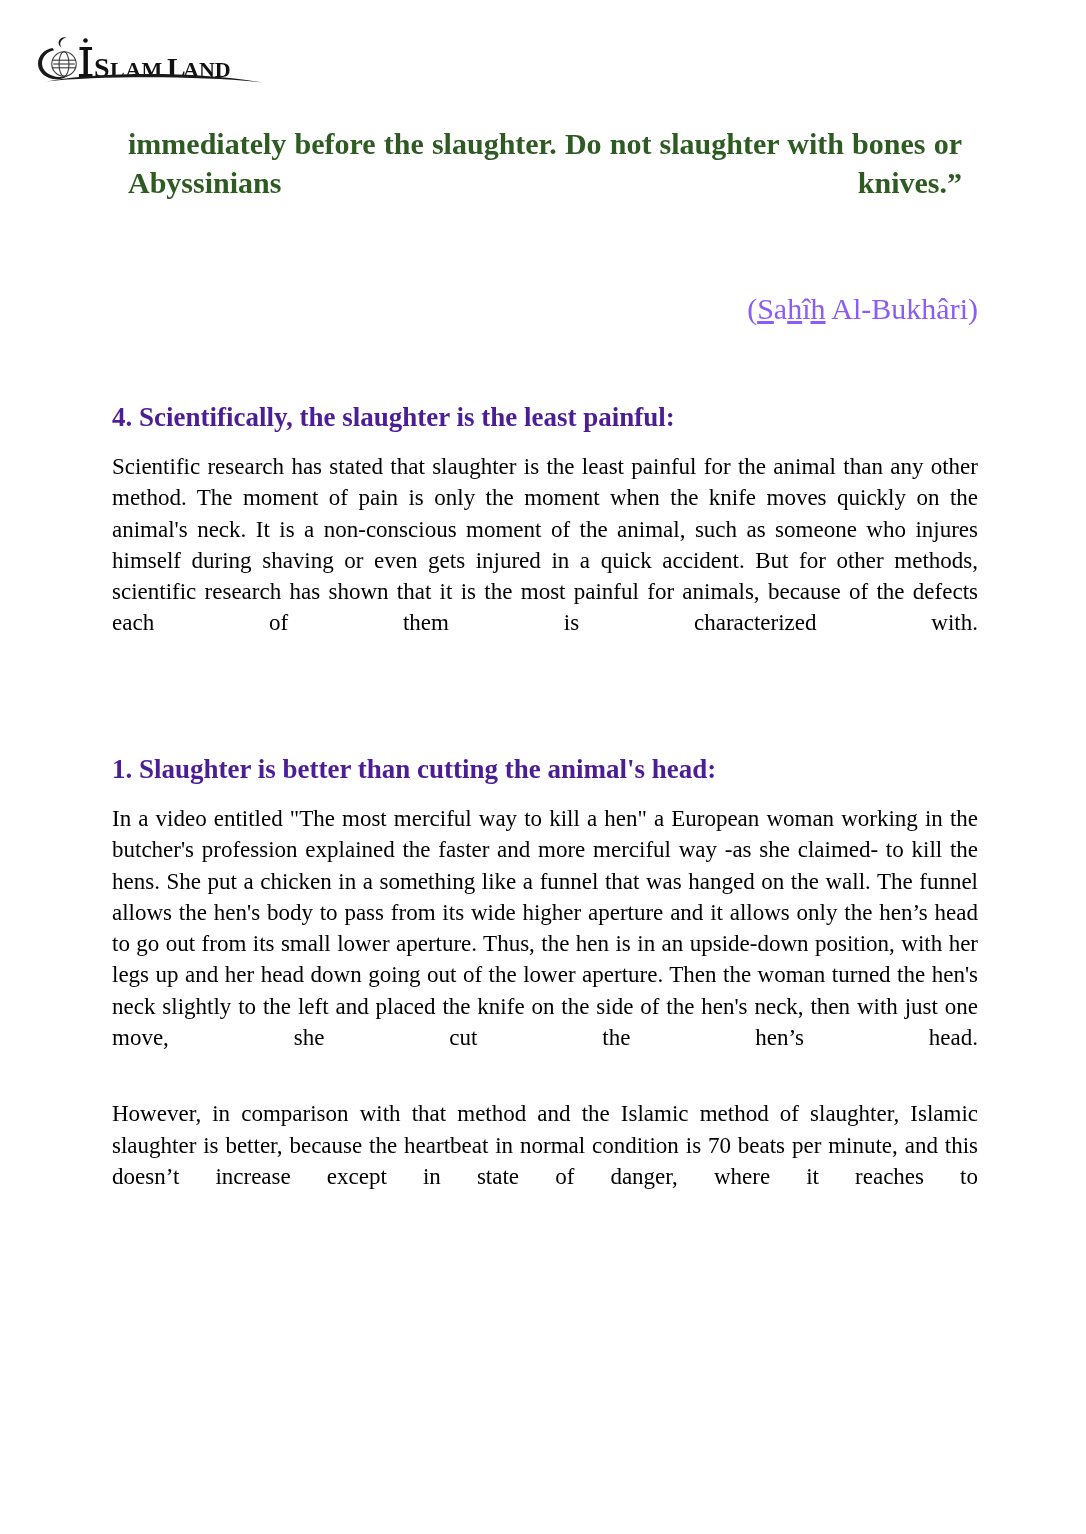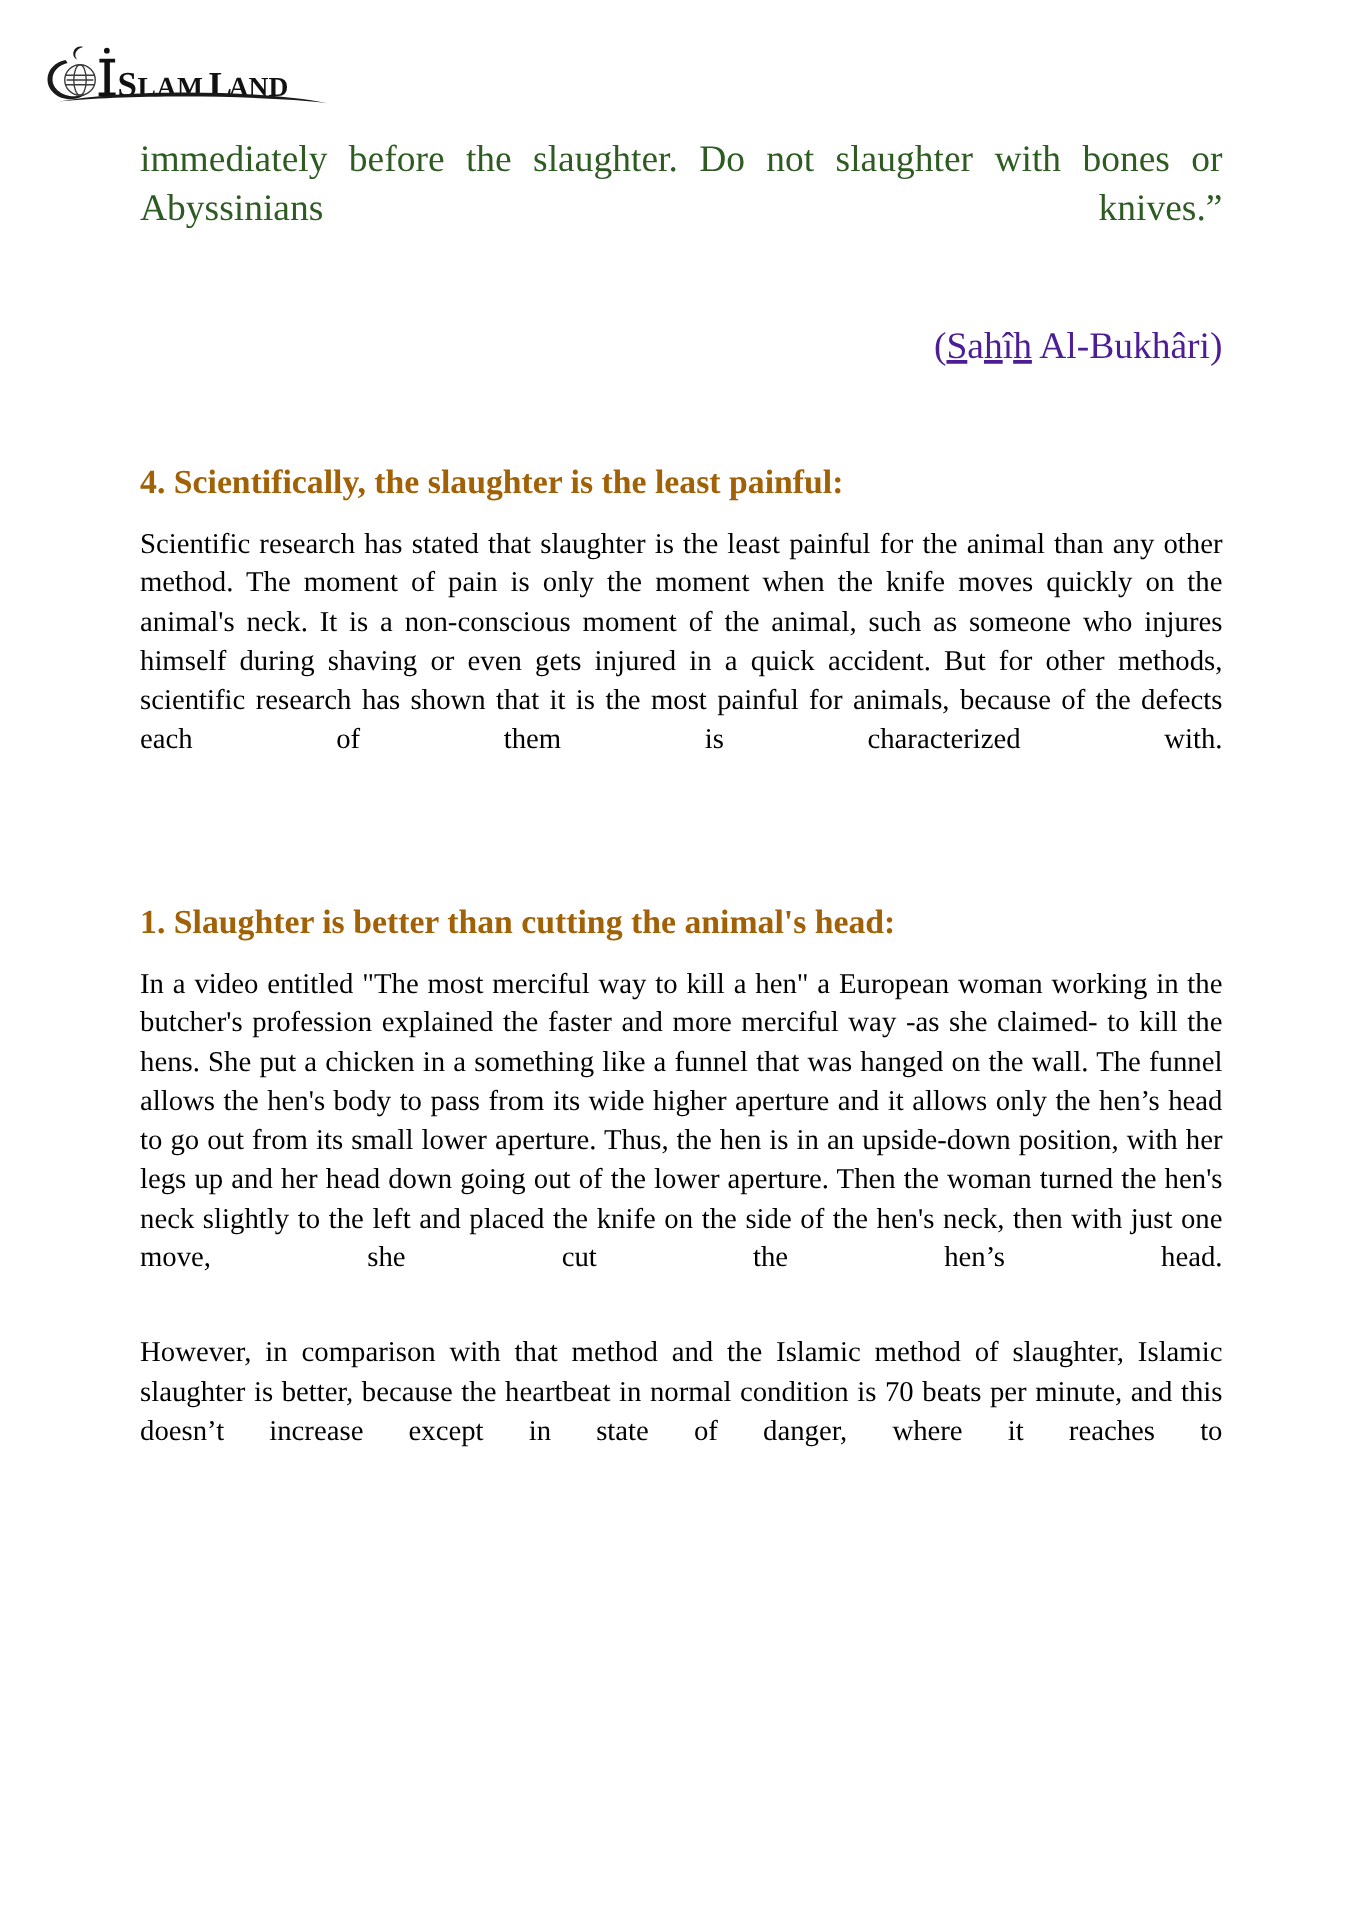--- a/index.html
+++ b/index.html
@@ -30,48 +30,48 @@
   
   .page-body {
     position: absolute;
     left: 112px;
     top: 108px;
     width: 866px;
   }
 
   .quote-continuation {
     color: #2d5b22;
-    font-weight: normal;
+    font-weight: bold;
     font-size: 30px;
     line-height: 1.30;
     text-align: justify;
     text-justify: inter-word;
-    margin: 0;
+    margin: 16px;
   }
   .quote-continuation::after {
     content: "";
     display: inline-block;
     width: 100%;
     height: 0;
   }
 
   .citation-row {
     margin: 0;
     padding-top: 32px;
     text-align: right;
-    color: #4c1d95;
+    color: #8b5cf6;
     font-size: 30px;
     line-height: 1.30;
   }
   .citation-row .u {
     text-decoration: underline;
   }
 
   .section-heading {
-    color: #a16207;
+    color: #4c1d95;
     font-weight: bold;
     font-size: 27px;
     line-height: 1.3;
     margin: 0;
   }
 
   .h-4 { padding-top: 72px; }
   .h-5 { padding-top: 82px; }
 
   .body-par {

